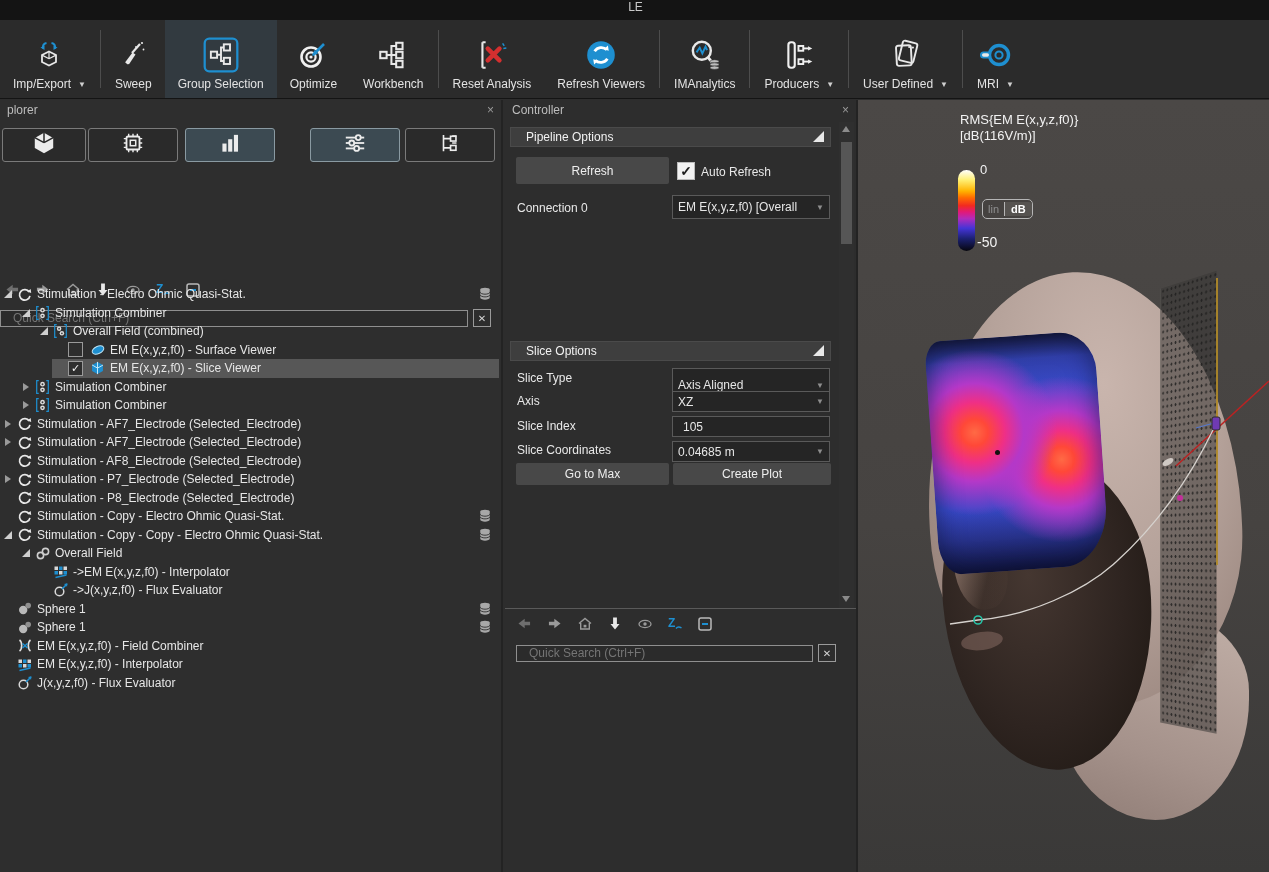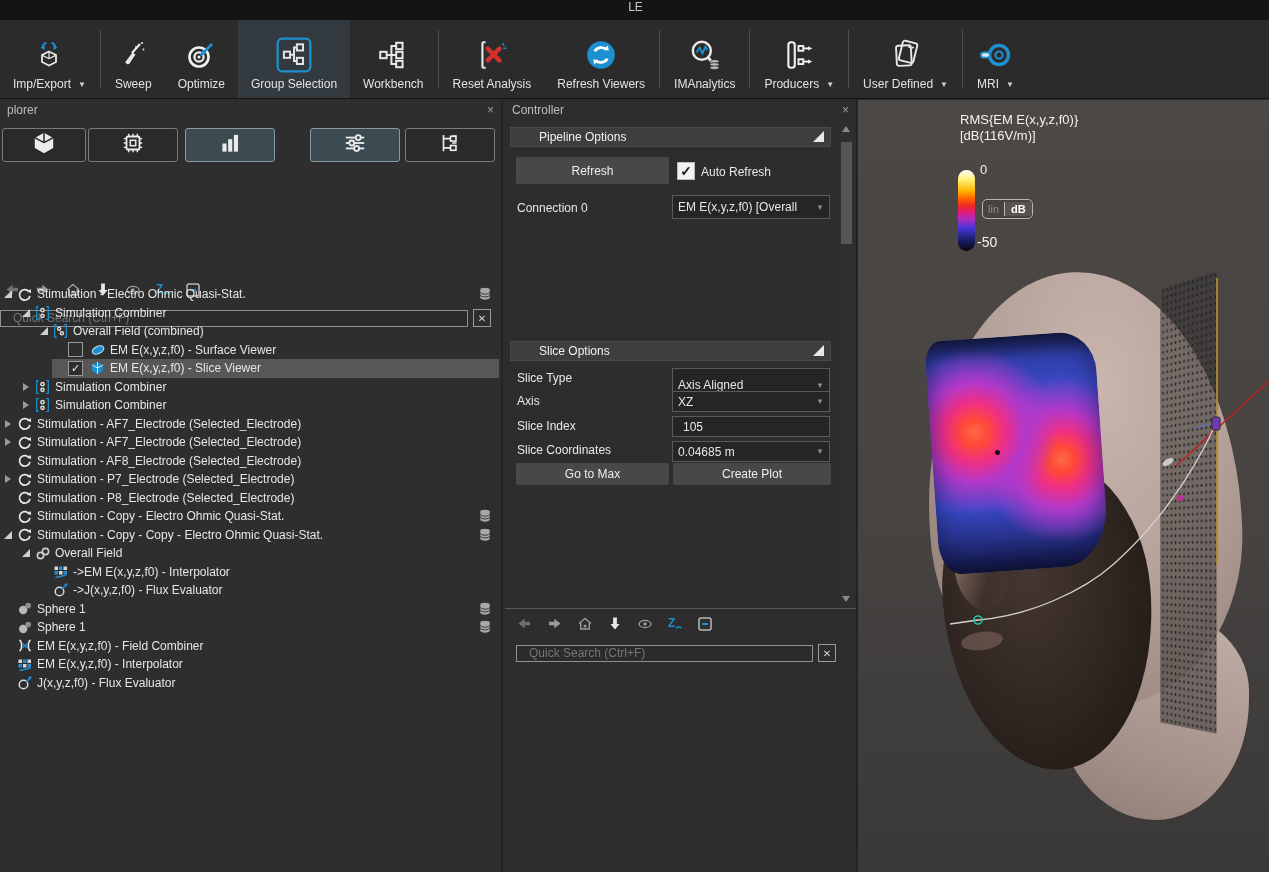--- a/index.html
+++ b/index.html
@@ -46,21 +46,21 @@
   .expc{width:12px;height:12px;display:flex;align-items:center;justify-content:center;flex:0 0 12px;}
   .exp-expanded{width:0;height:0;border-left:8px solid transparent;border-bottom:8px solid #cfcfcf;}
   .exp-collapsed{width:0;height:0;border-top:4.5px solid transparent;border-bottom:4.5px solid transparent;
                  border-left:6.5px solid #9a9a9a;}
   .cb{width:13px;height:13px;border:1px solid #9a9a9a;background:#2e2e2e;margin-right:4px;display:flex;
       align-items:center;justify-content:center;font-size:11px;color:#f5f5f5;flex:0 0 13px;box-sizing:content-box;}
   .ticn{width:17px;height:16px;margin:0 4px 0 2px;display:flex;align-items:center;justify-content:center;flex:0 0 17px;}
   .dbic{margin-left:auto;margin-right:8px;display:flex;align-items:center;}
   
   .sect{position:absolute;left:5px;width:321px;height:20px;background:#3e3e3e;border:1px solid #4a4a4a;
-        color:#f2f2f2;font-size:12px;display:flex;align-items:center;padding-left:28px;box-sizing:border-box;}
+        color:#f2f2f2;font-size:12px;display:flex;align-items:center;padding-left:15px;box-sizing:border-box;}
   .secttri{position:absolute;right:6px;bottom:4px;width:0;height:0;border-left:11px solid transparent;
            border-bottom:11px solid #e8e8e8;}
   .cbtn{position:absolute;background:#484848;color:#eeeeee;font-size:12px;display:flex;align-items:center;
         justify-content:center;border-radius:2px;}
   .clabel{position:absolute;font-size:12px;color:#e8e8e8;}
   .cdrop{position:absolute;background:#252525;border:1px solid #5a5a5a;color:#e6e6e6;font-size:12px;
          display:flex;align-items:center;justify-content:space-between;padding:0 5px;box-sizing:border-box;}
   .cdrop .dd{color:#8d8d8d;}
   .tinput{position:absolute;background:#252525;border:1px solid #5a5a5a;color:#e6e6e6;font-size:12px;
           font-family:"Liberation Sans",sans-serif;padding:0 10px;box-sizing:border-box;outline:none;}
@@ -155,48 +155,48 @@
                 <circle cx="25" cy="4" r="1.1"></circle>
                 <circle cx="19" cy="8" r="0.9"></circle>
                 <circle cx="26.5" cy="10.5" r="0.9"></circle>
               </g>
             </svg></span>
         </div>
         <div class="tlabel">
           <span>Sweep</span>
         </div>
       </div>
-      <div class="tbtn">
-        <div class="ticon">
-          <span><svg width="32" height="32" viewBox="0 0 32 32">
-              <circle cx="14" cy="18" r="9.5" fill="none" stroke="#f0f0f0" stroke-width="2.6"></circle>
-              <circle cx="14" cy="18" r="4.6" fill="none" stroke="#f0f0f0" stroke-width="2.2"></circle>
-              <circle cx="14" cy="18" r="1.6" fill="#f0f0f0"></circle>
-              <path d="M16 16L27 5" stroke="#1e8fd0" stroke-width="2.6"></path>
-              <path d="M15 17l2.5-6 3.5 3.5z" fill="#1e8fd0"></path>
-            </svg></span>
-        </div>
-        <div class="tlabel">
-          <span>Optimize</span>
-        </div>
-      </div>
       <div class="tbtn" style="background: rgb(50, 58, 64);">
         <div class="ticon">
           <span><svg width="36" height="36" viewBox="0 0 32 32">
               <rect x="1.5" y="1.5" width="29" height="29" rx="4" fill="none" stroke="#1e8fd0" stroke-width="2"></rect>
               <g fill="none" stroke="#e8e8e8" stroke-width="1.7">
                 <rect x="7" y="13" width="5.5" height="5.5"></rect>
                 <rect x="18.5" y="6.5" width="5.5" height="5.5"></rect>
                 <rect x="18.5" y="18.5" width="5.5" height="5.5"></rect>
                 <path d="M12.5 15.8h3.5v-6.5h2.5M16 15.8v5.5h2.5"></path>
               </g>
             </svg></span>
         </div>
         <div class="tlabel">
           <span>Group Selection</span>
+        </div>
+      </div>
+      <div class="tbtn">
+        <div class="ticon">
+          <span><svg width="32" height="32" viewBox="0 0 32 32">
+              <circle cx="14" cy="18" r="9.5" fill="none" stroke="#f0f0f0" stroke-width="2.6"></circle>
+              <circle cx="14" cy="18" r="4.6" fill="none" stroke="#f0f0f0" stroke-width="2.2"></circle>
+              <circle cx="14" cy="18" r="1.6" fill="#f0f0f0"></circle>
+              <path d="M16 16L27 5" stroke="#1e8fd0" stroke-width="2.6"></path>
+              <path d="M15 17l2.5-6 3.5 3.5z" fill="#1e8fd0"></path>
+            </svg></span>
+        </div>
+        <div class="tlabel">
+          <span>Optimize</span>
         </div>
       </div>
       <div class="tbtn">
         <div class="ticon">
           <span><svg width="34" height="34" viewBox="0 0 32 32">
               <g fill="none" stroke="#e8e8e8" stroke-width="1.9">
                 <rect x="4" y="13" width="6" height="6"></rect>
                 <rect x="19" y="4.5" width="6" height="6"></rect>
                 <rect x="19" y="13" width="6" height="6"></rect>
                 <rect x="19" y="21.5" width="6" height="6"></rect>

